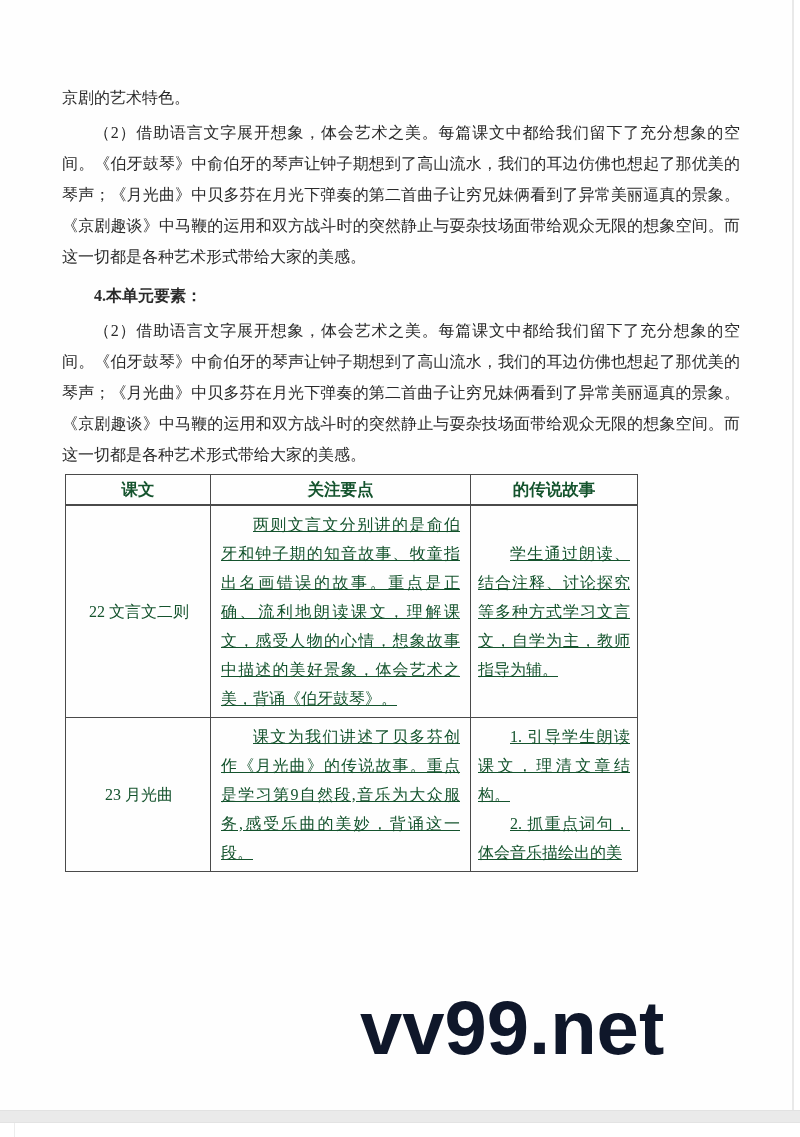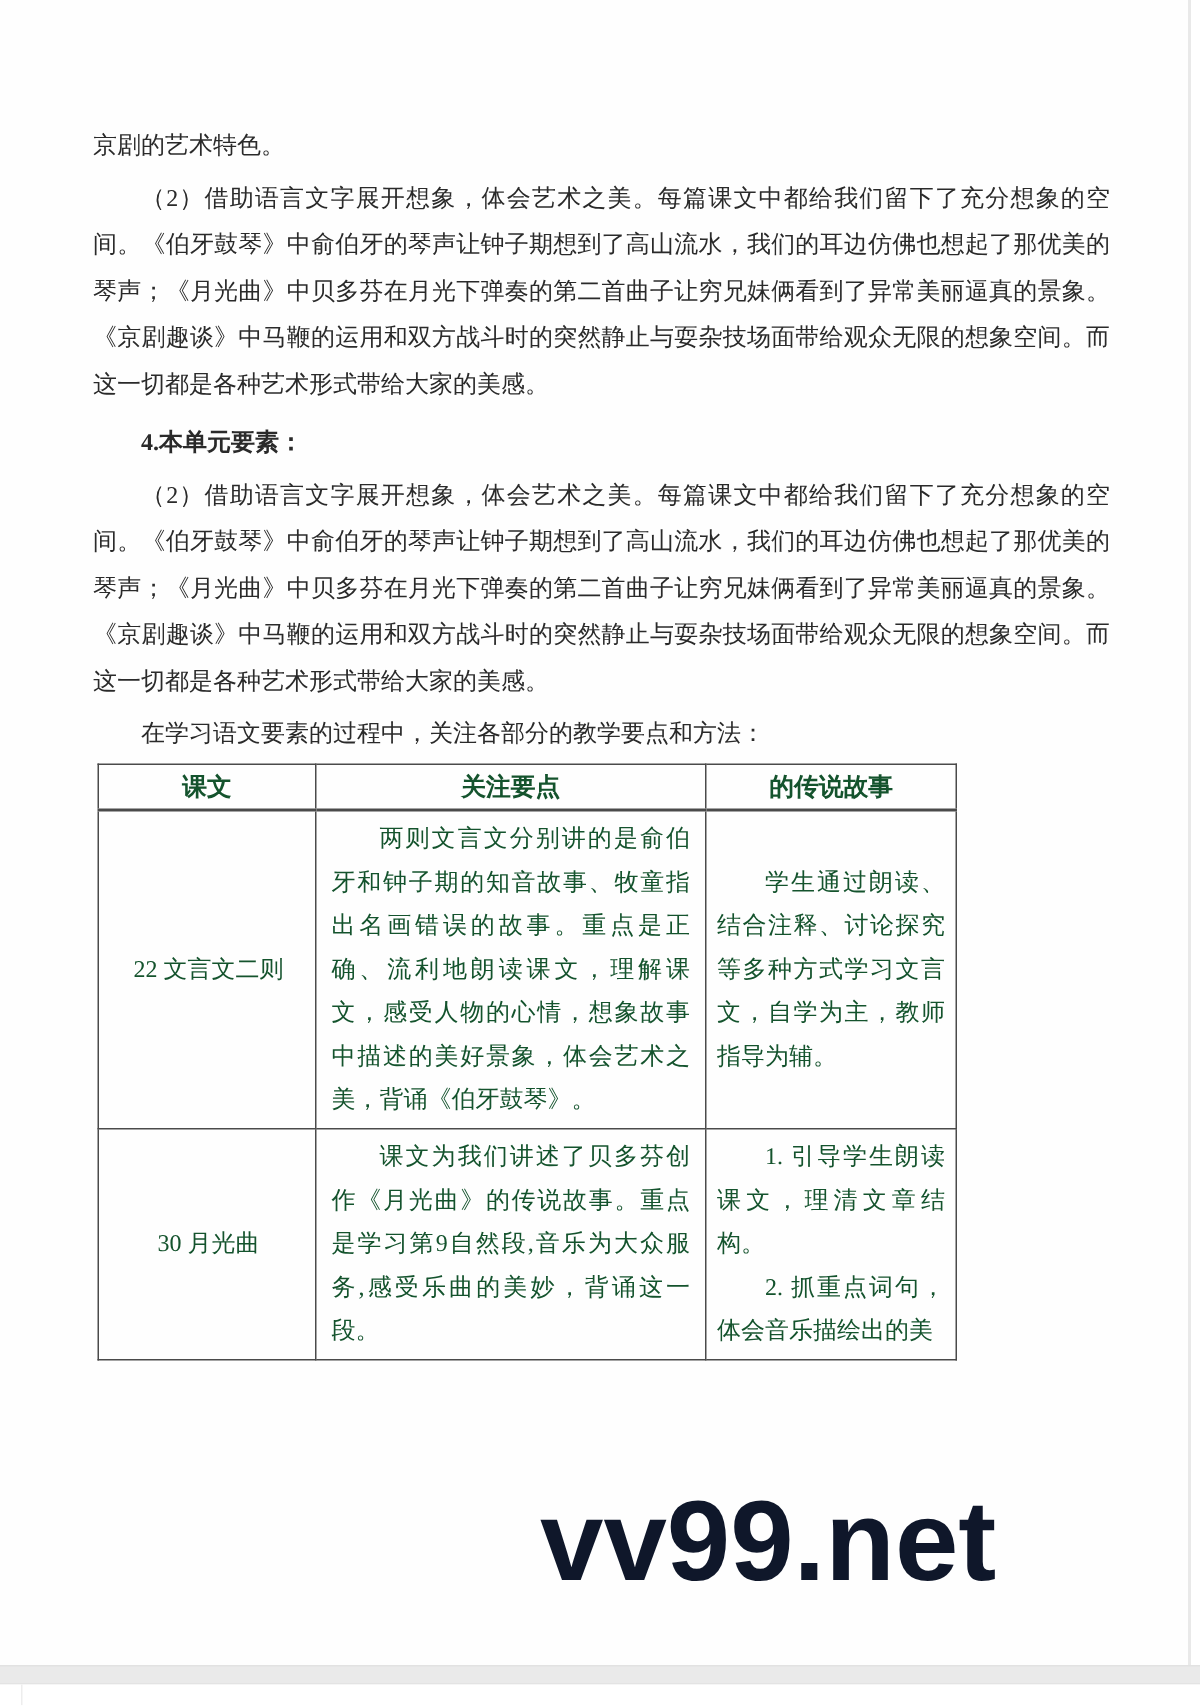--- a/index.html
+++ b/index.html
@@ -94,20 +94,21 @@
     text-align: center;
     white-space: nowrap;
   }
   td.points { padding: 4px 10px; }
   td.methods { padding: 4px 7px; font-size: 15px; margin-left: 12px; }
   td.points p, td.methods p {
     margin: 0;
     text-indent: 2em;
     text-align: justify;
     text-justify: inter-ideograph;
+    text-decoration: underline;
   }
   
   .page-gap {
     position: absolute;
     top: 1110px; left: 0;
     width: 800px; height: 13px;
     background: #eaeaea;
     border-top: 1px solid #e2e2e2;
     border-bottom: 1px solid #e3e3e3;
     box-sizing: border-box;
@@ -138,21 +139,20 @@
 
       <p class="para first">京剧的艺术特色。</p>
 
       <p class="para indent">（2）借助语言文字展开想象，体会艺术之美。每篇课文中都给我们留下了充分想象的空间。《伯牙鼓琴》中俞伯牙的琴声让钟子期想到了高山流水，我们的耳边仿佛也想起了那优美的琴声；《月光曲》中贝多芬在月光下弹奏的第二首曲子让穷兄妹俩看到了异常美丽逼真的景象。《京剧趣谈》中马鞭的运用和双方战斗时的突然静止与耍杂技场面带给观众无限的想象空间。而这一切都是各种艺术形式带给大家的美感。</p>
 
       <p class="para indent bold">4.本单元要素：</p>
 
 
       <p class="para indent">（2）借助语言文字展开想象，体会艺术之美。每篇课文中都给我们留下了充分想象的空间。《伯牙鼓琴》中俞伯牙的琴声让钟子期想到了高山流水，我们的耳边仿佛也想起了那优美的琴声；《月光曲》中贝多芬在月光下弹奏的第二首曲子让穷兄妹俩看到了异常美丽逼真的景象。《京剧趣谈》中马鞭的运用和双方战斗时的突然静止与耍杂技场面带给观众无限的想象空间。而这一切都是各种艺术形式带给大家的美感。</p>
 
-      <p class="para indent">在学习语文要素的过程中，关注各部分的教学要点和方法：</p>
 
       <table class="tp">
         <colgroup>
           <col class="c1">
             <col class="c2">
             <col class="c3">
         </colgroup>
         <thead>
           <tr>
             <th>课文</th>
@@ -164,21 +164,21 @@
           <tr>
             <td class="lesson">22 文言文二则</td>
             <td class="points">
               <p>两则文言文分别讲的是俞伯牙和钟子期的知音故事、牧童指出名画错误的故事。重点是正确、流利地朗读课文，理解课文，感受人物的心情，想象故事中描述的美好景象，体会艺术之美，背诵《伯牙鼓琴》。</p>
             </td>
             <td class="methods">
               <p>学生通过朗读、结合注释、讨论探究等多种方式学习文言文，自学为主，教师指导为辅。</p>
             </td>
           </tr>
           <tr>
-            <td class="lesson">30 月光曲</td>
+            <td class="lesson">23 月光曲</td>
             <td class="points">
               <p>课文为我们讲述了贝多芬创作《月光曲》的传说故事。重点是学习第9自然段,音乐为大众服务,感受乐曲的美妙，背诵这一段。</p>
             </td>
             <td class="methods">
               <p>1. 引导学生朗读课文，理清文章结构。</p>
               <p>2. 抓重点词句，体会音乐描绘出的美</p>
             </td>
           </tr>
         </tbody>
       </table>

